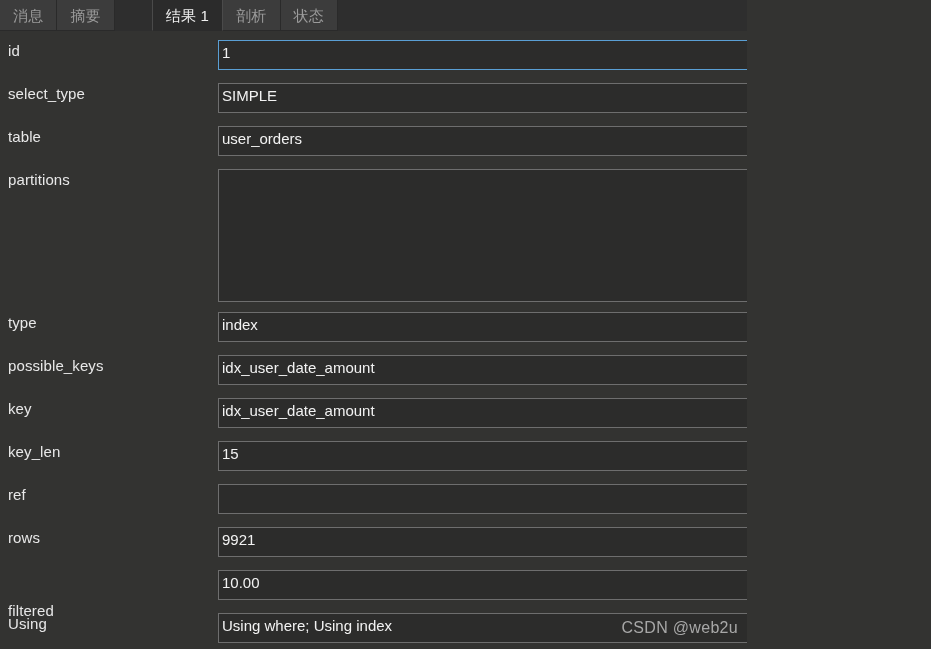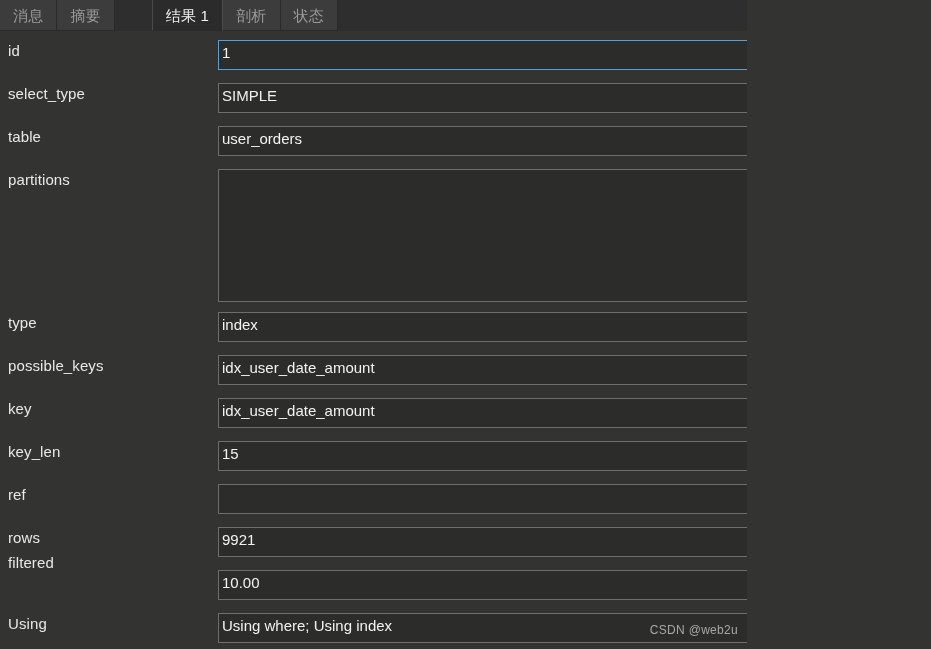--- a/index.html
+++ b/index.html
@@ -102,21 +102,21 @@
   }
   .field.focused {
     border: 1px solid #5a9fd4;
   }
 
   
   .watermark {
     position: absolute;
     right: 9px;
     bottom: 12px;
-    font-size: 12px;
+    font-size: 16px;
     color: #bdbdbd;
     opacity: 0.85;
     letter-spacing: 0.3px;
     white-space: nowrap;
     pointer-events: none;
   }
 </style>
 </head>
 <body>
 
@@ -145,21 +145,21 @@
       <div class="label" style="top: 327px;">possible_keys</div>
       <div class="field" style="top: 324px; height: 30px;">idx_user_date_amount</div>
       <div class="label" style="top: 370px;">key</div>
       <div class="field" style="top: 367px; height: 30px;">idx_user_date_amount</div>
       <div class="label" style="top: 413px;">key_len</div>
       <div class="field" style="top: 410px; height: 30px;">15</div>
       <div class="label" style="top: 456px;">ref</div>
       <div class="field" style="top: 453px; height: 30px;"></div>
       <div class="label" style="top: 499px;">rows</div>
       <div class="field" style="top: 496px; height: 30px;">9921</div>
-      <div class="label" style="top: 524px;">filtered</div>
+      <div class="label" style="top: 572px;">filtered</div>
       <div class="field" style="top: 539px; height: 30px;">10.00</div>
       <div class="label" style="top: 585px;">Using</div>
       <div class="field" style="top: 582px; height: 30px;">Using where; Using index</div>
     </div>
 
   <div class="watermark">CSDN @web2u</div>
 
 </div>
 
 </body></html>

